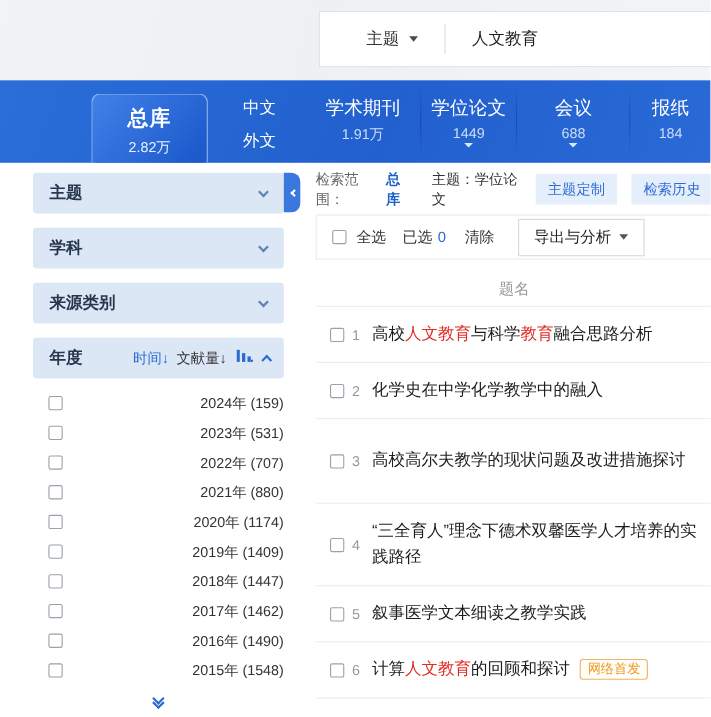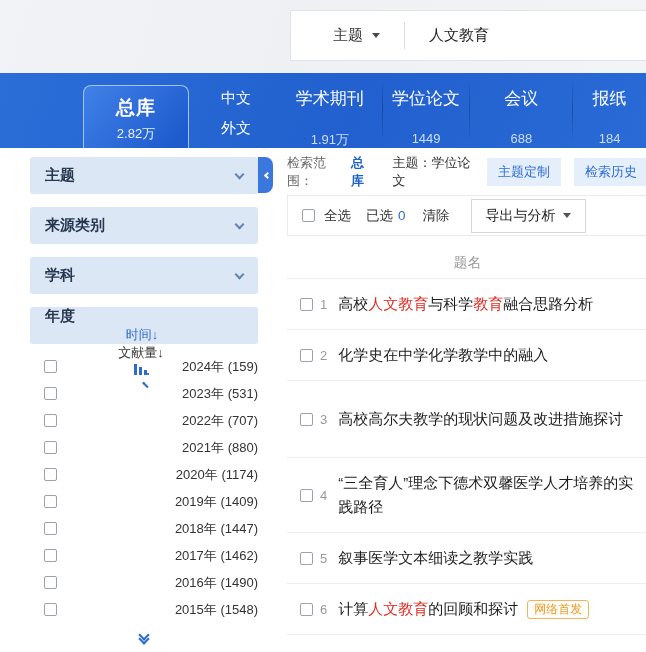--- a/index.html
+++ b/index.html
@@ -34,42 +34,42 @@
   .tab-total .c { font-size:13px; margin-top:4px; color:#e9f1ff; }
   .lang-col { position:absolute; left:200px; top:0; width:72px; height:100%;
     color:#fff; font-size:15px; text-align:center; }
   .lang-item { position:absolute; left:0; right:0; cursor:pointer; }
   .lang-zh { top:16px; } .lang-fo { top:46px; }
   .nav-tabs { position:absolute; left:278px; right:0; top:0; height:100%; display:flex; }
   .nav-divider { width:1px; align-self:stretch; margin:9px 0;
     background:linear-gradient(rgba(10,45,120,.05),rgba(10,45,120,.45),rgba(10,45,120,.05)); }
   .nav-tab { text-align:center; color:#fff; cursor:pointer; padding-top:14px; }
   .nav-tab .lbl { font-size:17px; }
-  .nav-tab .cnt { font-size:13px; color:#cddef8; margin-top:21px; }
+  .nav-tab .cnt { font-size:13px; color:#cddef8; margin-top:3px; }
   .cnt-caret { width:0; height:0; border-left:4px solid transparent;
     border-right:4px solid transparent; border-top:4px solid rgba(255,255,255,.85);
     margin:2px auto 0; }
 
   
   .chev { display:inline-block; width:7px; height:7px;
     border-right:2px solid #6383b0; border-bottom:2px solid #6383b0; }
   .chev.down { transform:rotate(45deg); margin-top:-3px; }
   .chev.up { transform:rotate(-135deg); margin-top:4px; }
   .chev.blue { border-color:#2d6bd2; }
   .chev.white { border-color:#fff; }
   .chev.left { transform:rotate(135deg); }
 
   
   .sidebar { position:absolute; left:30px; top:157px; width:228px; }
   .filter-panel { height:37px; background:#dce7f6; border-radius:3px;
     margin-bottom:13px; display:flex; align-items:center; padding:0 15px;
     cursor:pointer; }
   .filter-panel .flabel { font-size:15px; font-weight:bold; color:#27374f; flex:1; }
   .year-header { height:37px; background:#dce7f6; border-radius:3px;
-    display:flex; align-items:center; padding:0 12px 0 15px;flex-direction:column; }
+    display:flex; align-items:center; padding:0 12px 0 15px; }
   .year-header .flabel { font-size:15px; font-weight:bold; color:#27374f; margin-right:auto; }
   .sort-link { font-size:13px; cursor:pointer; }
   .sort-time { color:#2d6bd2; margin-right:7px; }
   .sort-count { color:#333; margin-right:9px; }
   .bars-icon { display:inline-block; margin-right:9px; cursor:pointer; }
   .year-list { padding:9px 0 0 14px; }
   .year-item { display:flex; align-items:center; height:27px; font-size:13px;
     color:#333; cursor:pointer;justify-content:space-between; }
   .cbox { display:inline-block; width:13px; height:13px; border:1px solid #9aa1ab;
     border-radius:2px; background:#fff; flex:none; }
@@ -167,25 +167,25 @@
     </div>
 </div>
 
 <div class="sidebar">
   <div>
       <div class="filter-panel">
         <span class="flabel">主题</span>
         <span class="chev down"></span>
       </div>
       <div class="filter-panel">
+        <span class="flabel">学科</span>
+        <span class="chev down"></span>
+      </div>
+      <div class="filter-panel">
         <span class="flabel">来源类别</span>
-        <span class="chev down"></span>
-      </div>
-      <div class="filter-panel">
-        <span class="flabel">学科</span>
         <span class="chev down"></span>
       </div>
     </div>
 
   <div class="year-header">
     <span class="flabel">年度</span>
     <span class="sort-link sort-time">时间↓</span>
     <span class="sort-link sort-count">文献量↓</span>
     <span class="bars-icon">
       <svg width="15" height="13" viewBox="0 0 15 13" fill="#2d6bd2">

